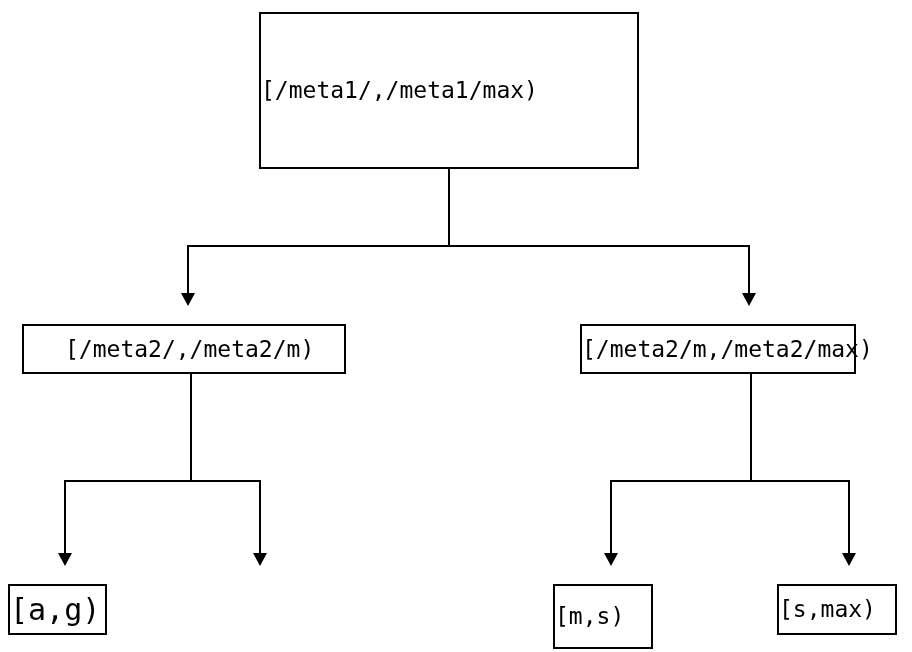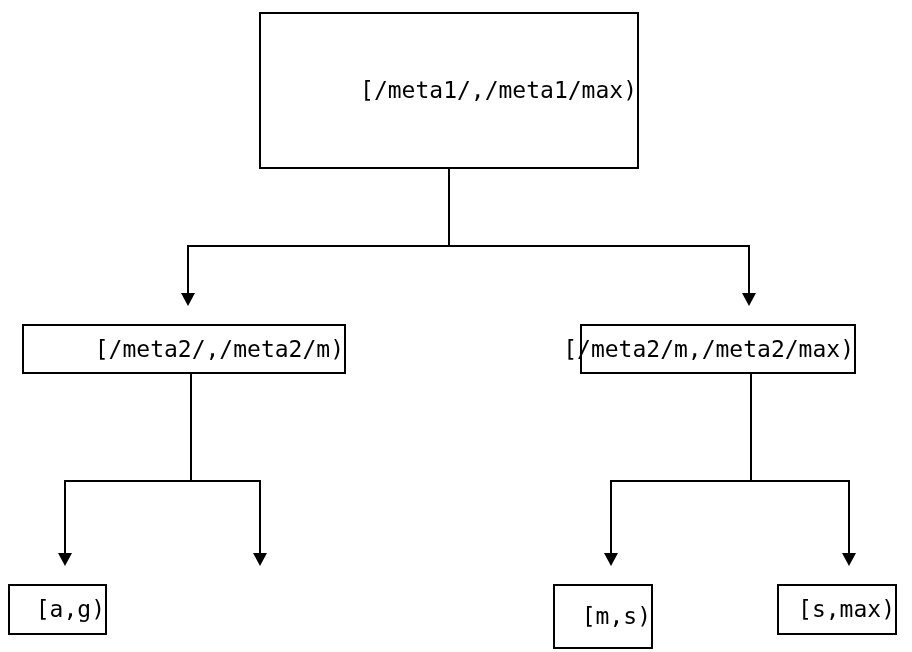--- a/index.html
+++ b/index.html
@@ -15,21 +15,21 @@
     overflow: hidden;
     font-family: "DejaVu Sans Mono", "Liberation Mono", monospace;
   }
   .node {
     position: absolute;
     box-sizing: border-box;
     border: 2px solid #000000;
     background: #ffffff;
     display: flex;
     align-items: center;
-    justify-content: flex-end;
+    justify-content: flex-start;
     color: #000000;
     white-space: nowrap;
     letter-spacing: 0px;
   }
   .node-label {
     display: block;
     line-height: 1;
   }
   
   #node-root {
@@ -54,21 +54,21 @@
     width: 276px;
     height: 50px;
     font-size: 23px;
   }
   
   #node-leaf-ag {
     left: 8px;
     top: 584px;
     width: 99px;
     height: 51px;
-    font-size: 23px;
+    font-size: 30px;
   }
   #node-leaf-gm {
     left: 203px;
     top: 584px;
     width: 99px;
     height: 51px;
     font-size: 23px;
   }
   #node-leaf-ms {
     left: 553px;

